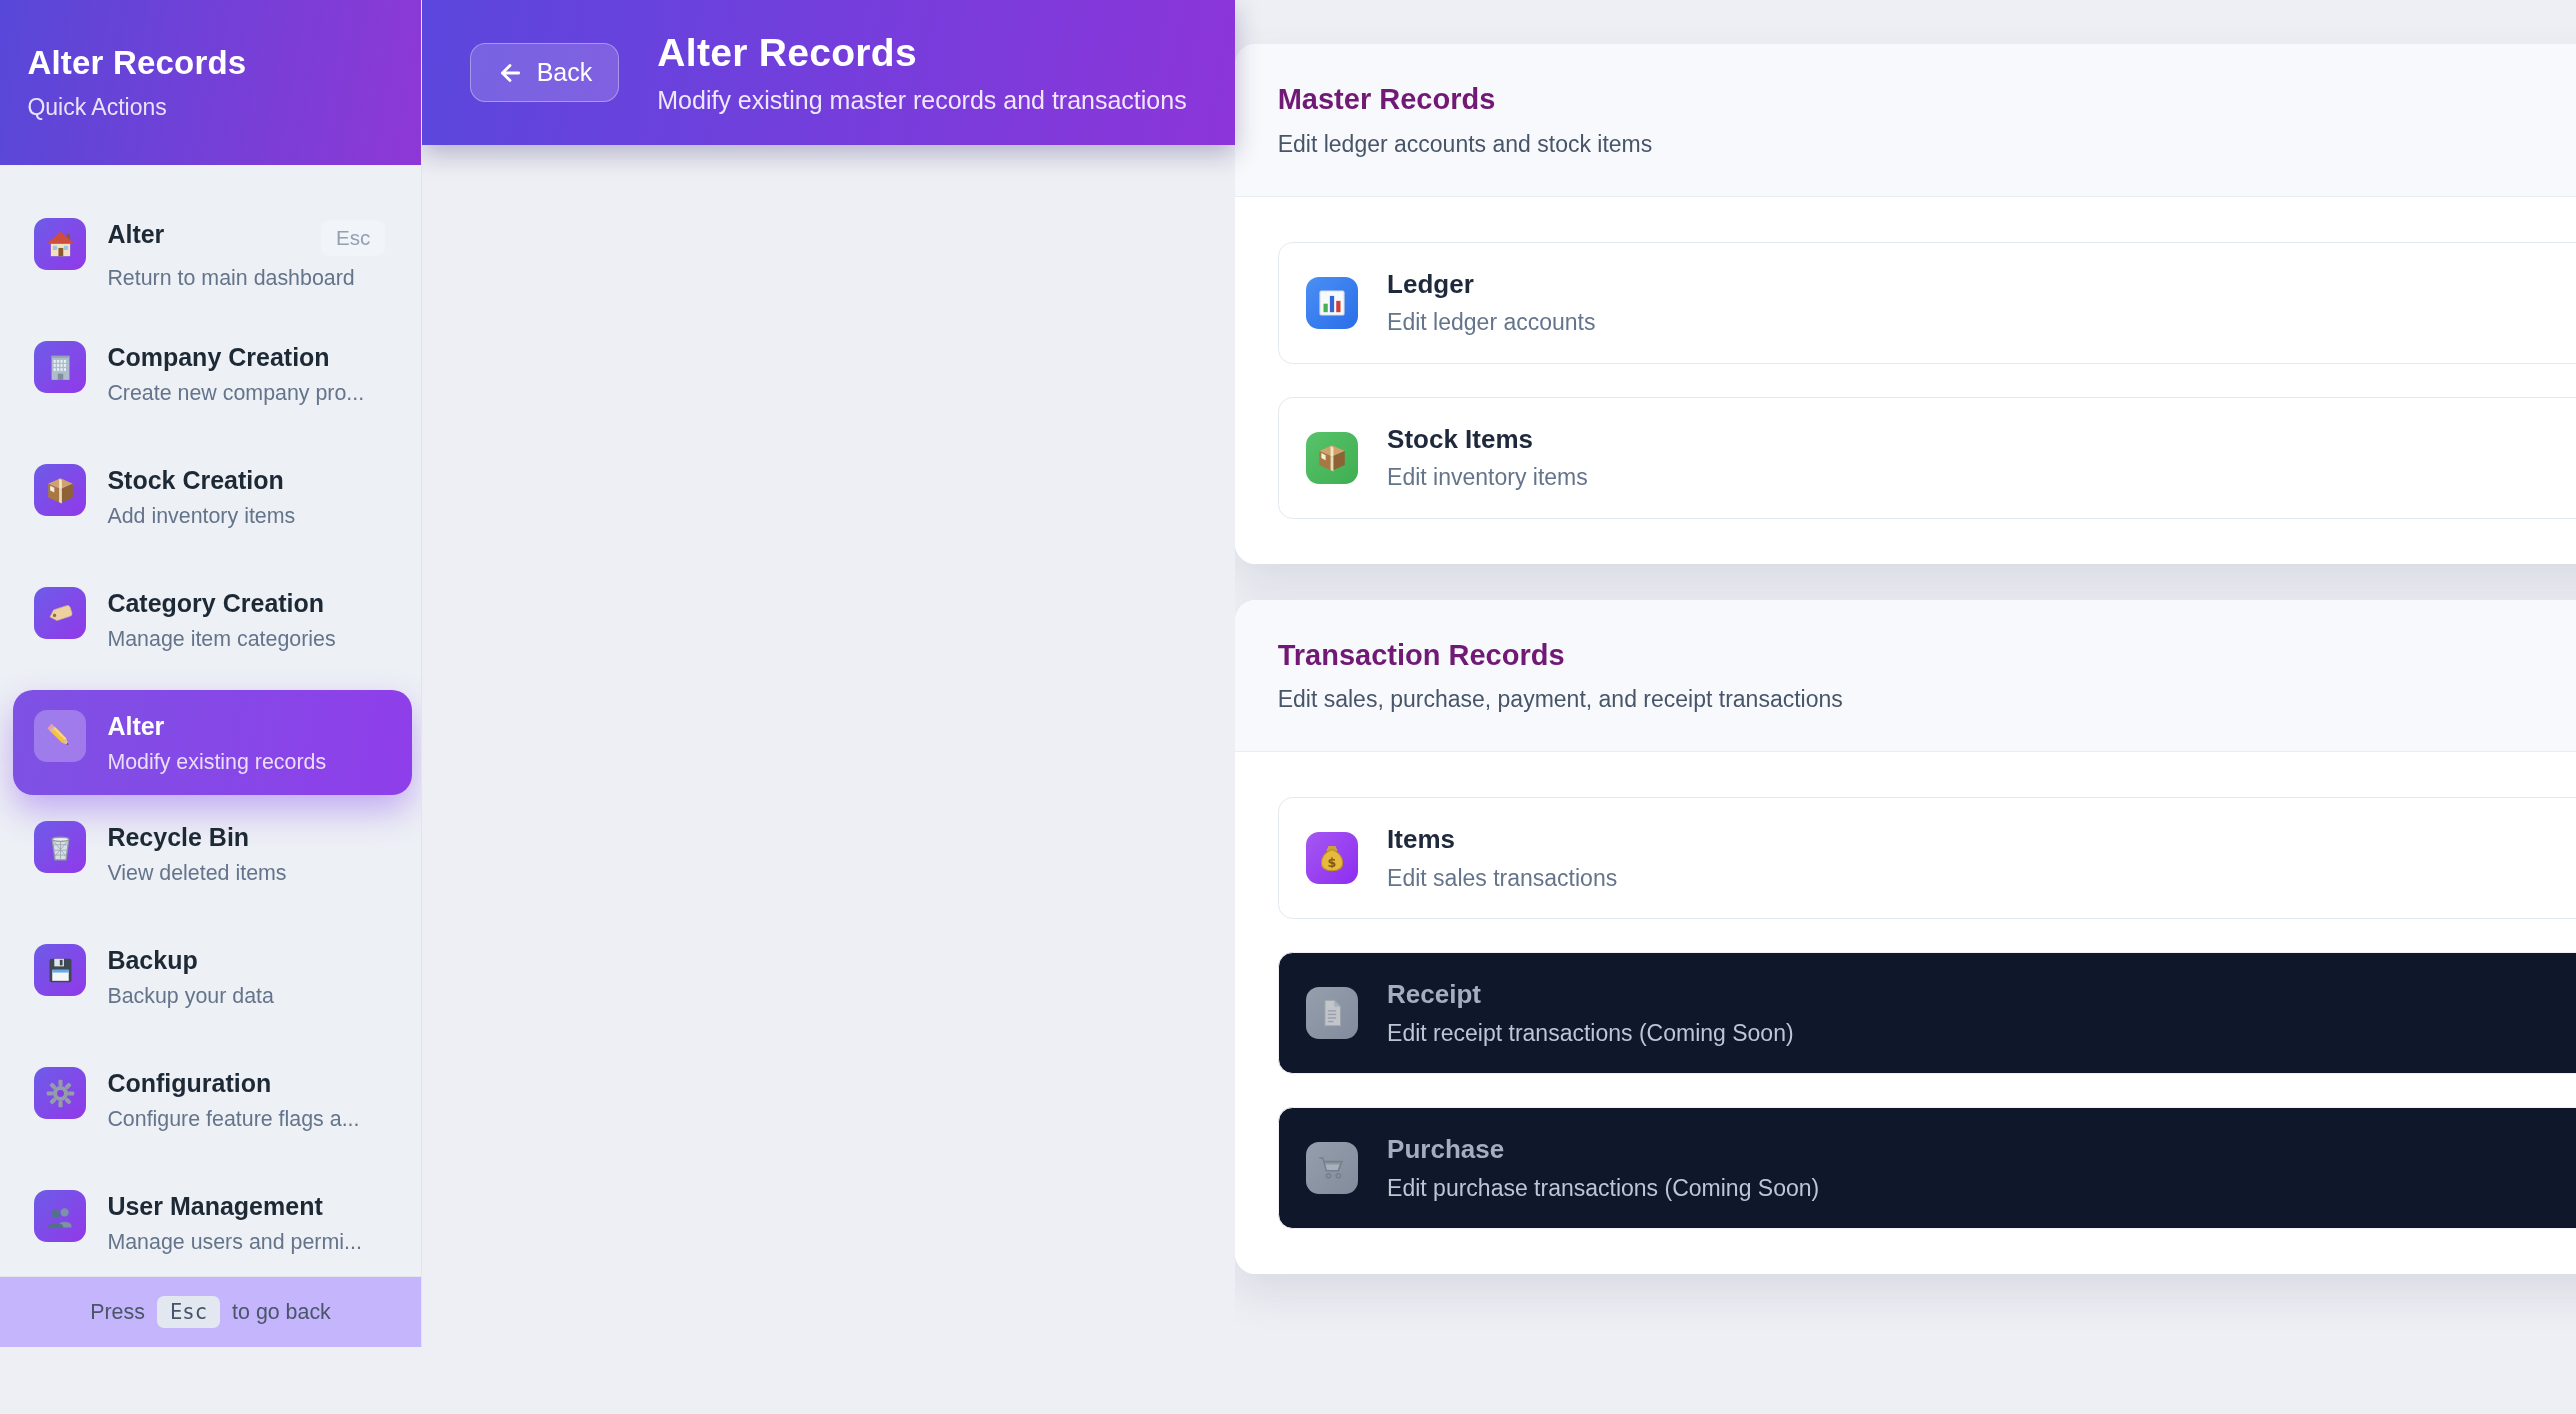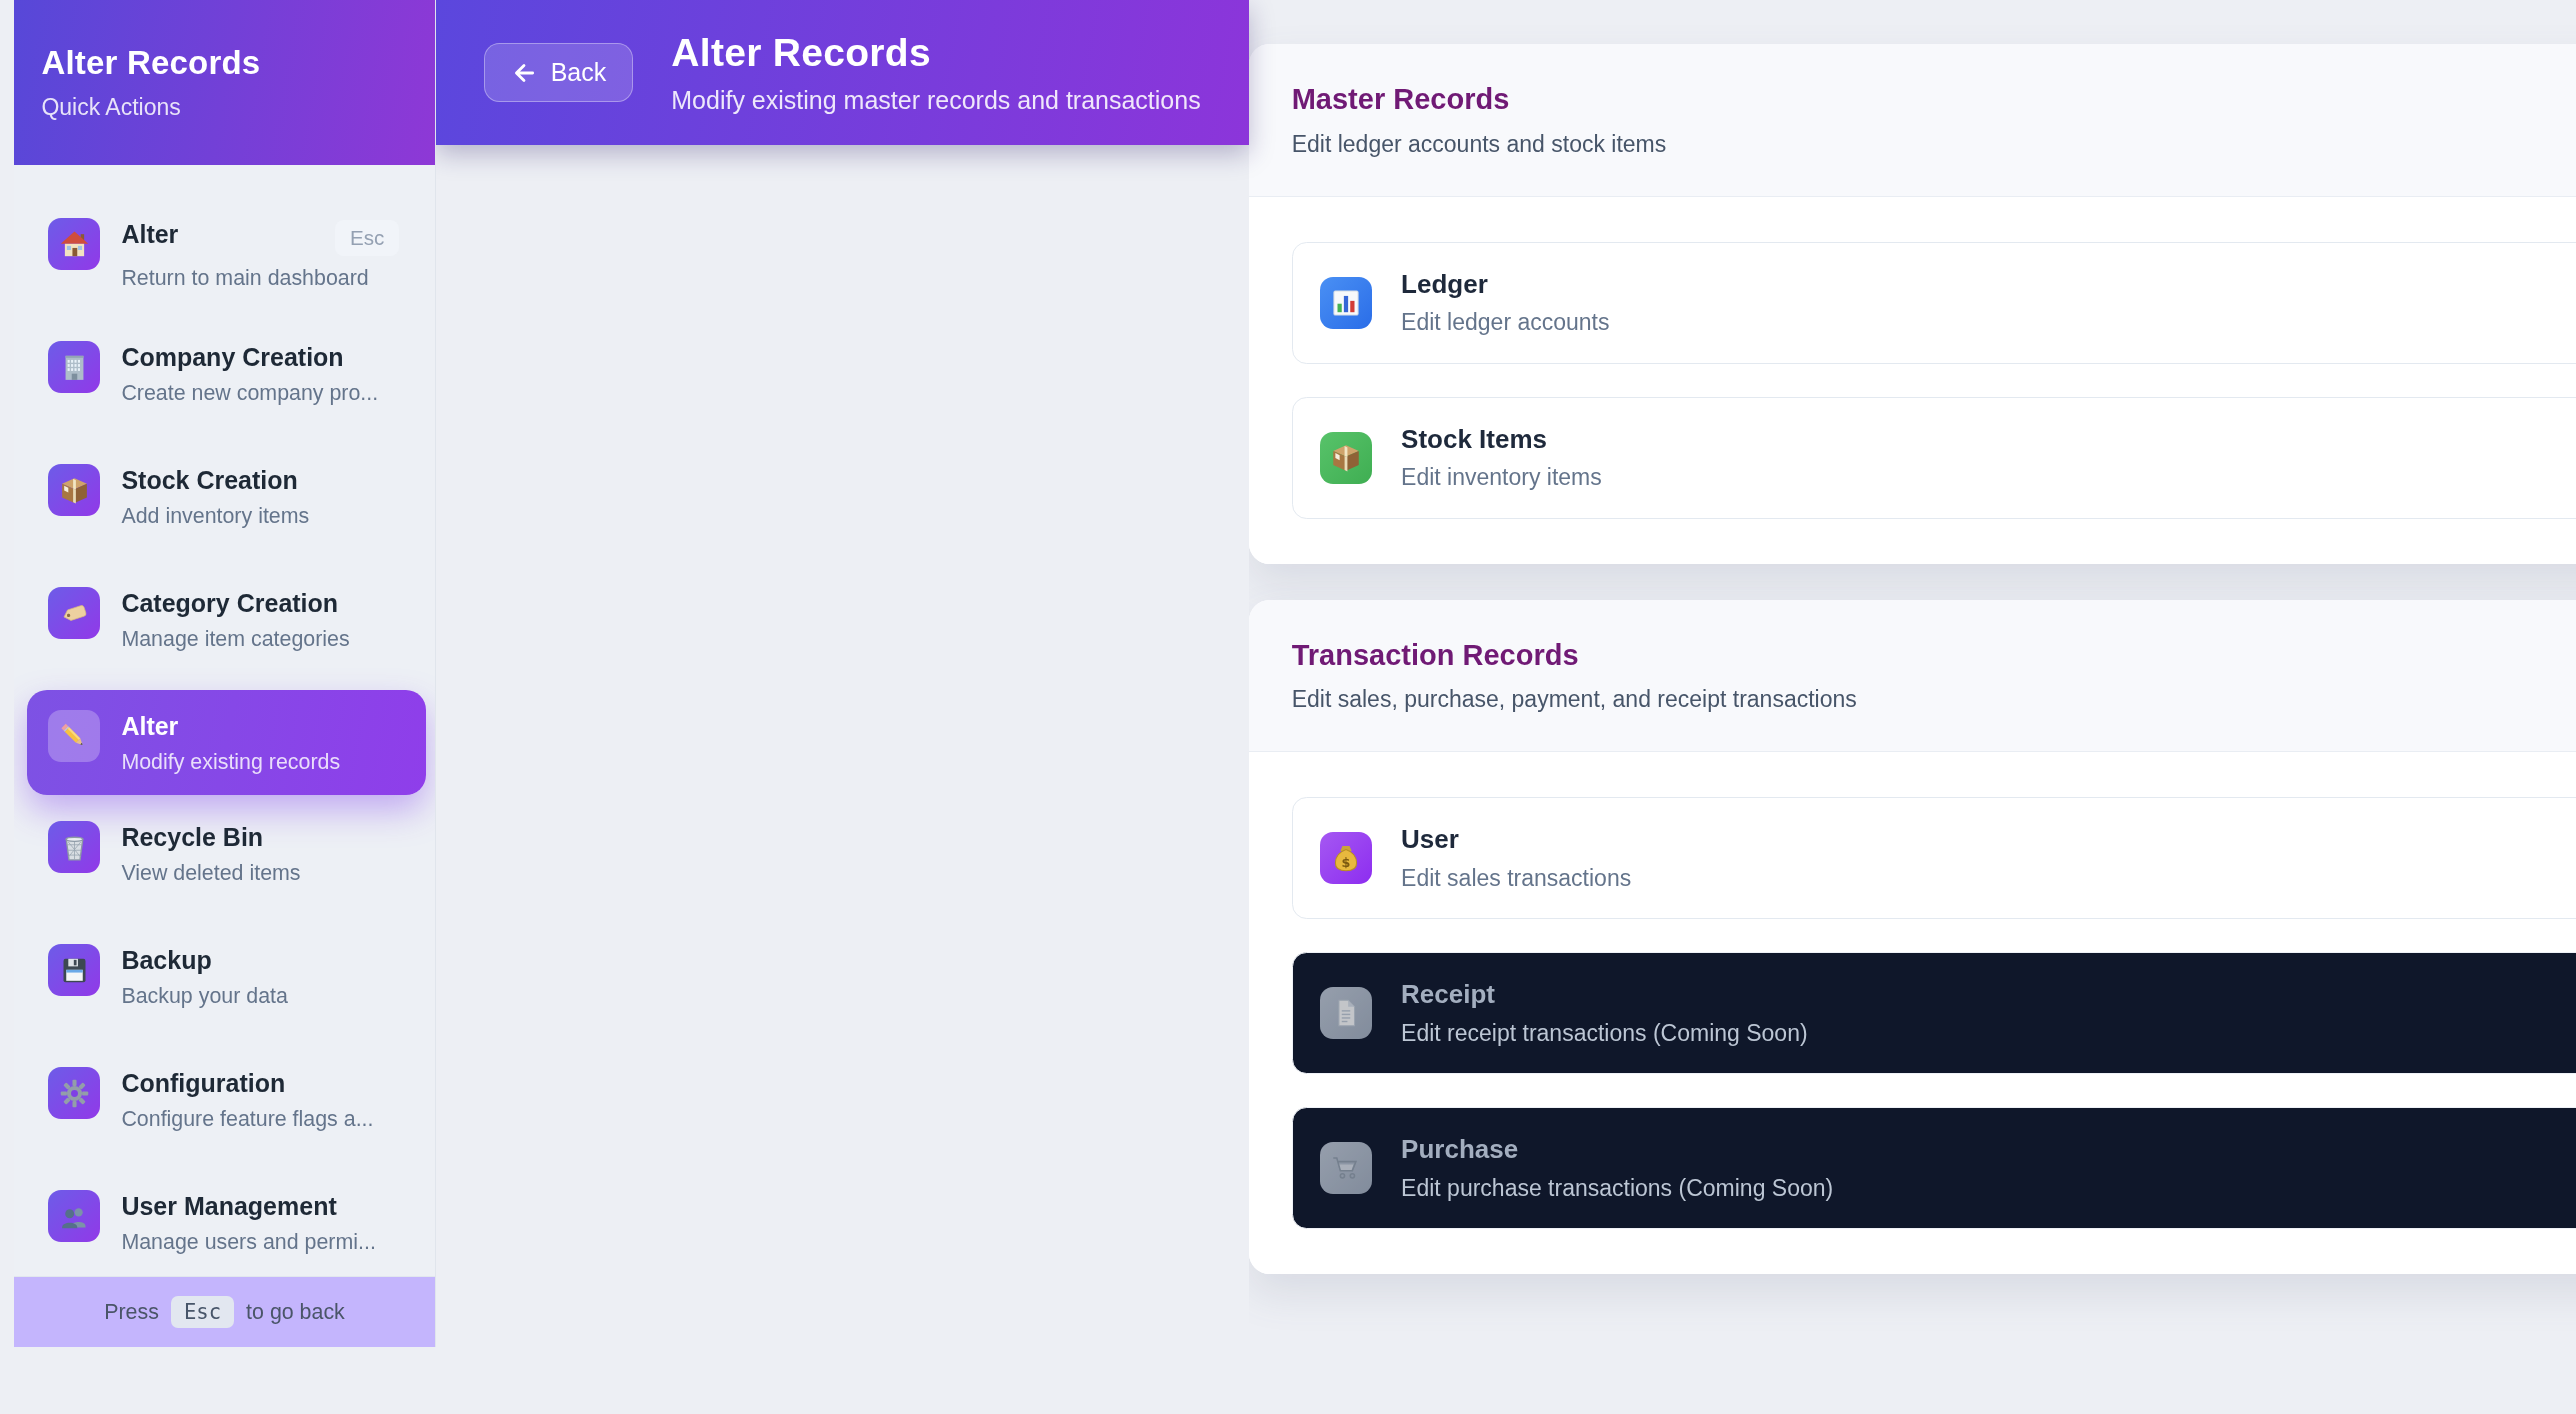--- a/index.html
+++ b/index.html
@@ -2,21 +2,21 @@
 <html style="font-size:13.7px"><head>
 <meta charset="utf-8">
 <style>
   * { margin:0; padding:0; box-sizing:border-box; }
   html,body { width:2576px; height:1415px; overflow:hidden; }
   body {
     font-family:"Liberation Sans", sans-serif;
     background:#edeff4;
     color:#1e2936;
   }
-  .app { display:flex; width:2576px; height:1347px;padding-left:14px; }
+  .app { display:flex; width:2576px; height:1347px; }
 
   
   .sidebar {
     width:422px; min-width:422px; height:100%;
     background:#edf0f5;
     border-right:0.9px solid #e0e5ec;
     display:flex; flex-direction:column;
   }
   .sidebar-header {
     height:165px; min-height:165px;
@@ -399,21 +399,21 @@
           <div class="section-body">
             <div class="action-row">
               <div class="row-icon purple">
                 <svg viewBox="0 0 48 48">
                   <polygon points="19,7 29,7 32,14 16,14" fill="#caa43a"></polygon>
                   <path d="M24 12 C13 16 9 24 9 31 c0 8 7 11 15 11 s15-3 15-11 c0-7-4-15-15-19 z" fill="#e8b93e" stroke="#b98e22" stroke-width="1.5"></path>
                   <text x="24" y="37" font-size="18" font-weight="bold" text-anchor="middle" fill="#7c5a10" font-family="DejaVu Sans, sans-serif">$</text>
                 </svg>
               </div>
               <div class="row-text">
-                <div class="row-title">User</div>
+                <div class="row-title">Items</div>
                 <div class="row-desc">Edit sales transactions</div>
               </div>
             </div>
             <div class="action-row disabled">
               <div class="row-icon gray">
                 <svg viewBox="0 0 48 48">
                   <path d="M14 6 h13 l9 9 v27 h-22 z" fill="#ffffff" stroke="#c9d2dc" stroke-width="1.5"></path>
                   <path d="M27 6 l9 9 h-9 z" fill="#dde4ec"></path>
                   <g fill="#c3cdd8">
                     <rect x="18" y="20" width="12" height="2"></rect>

